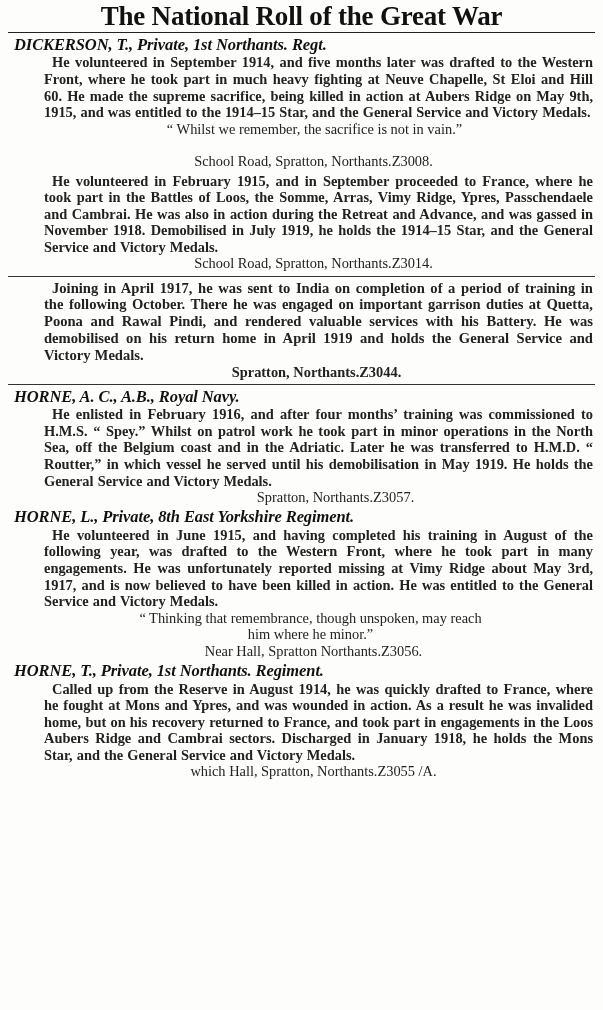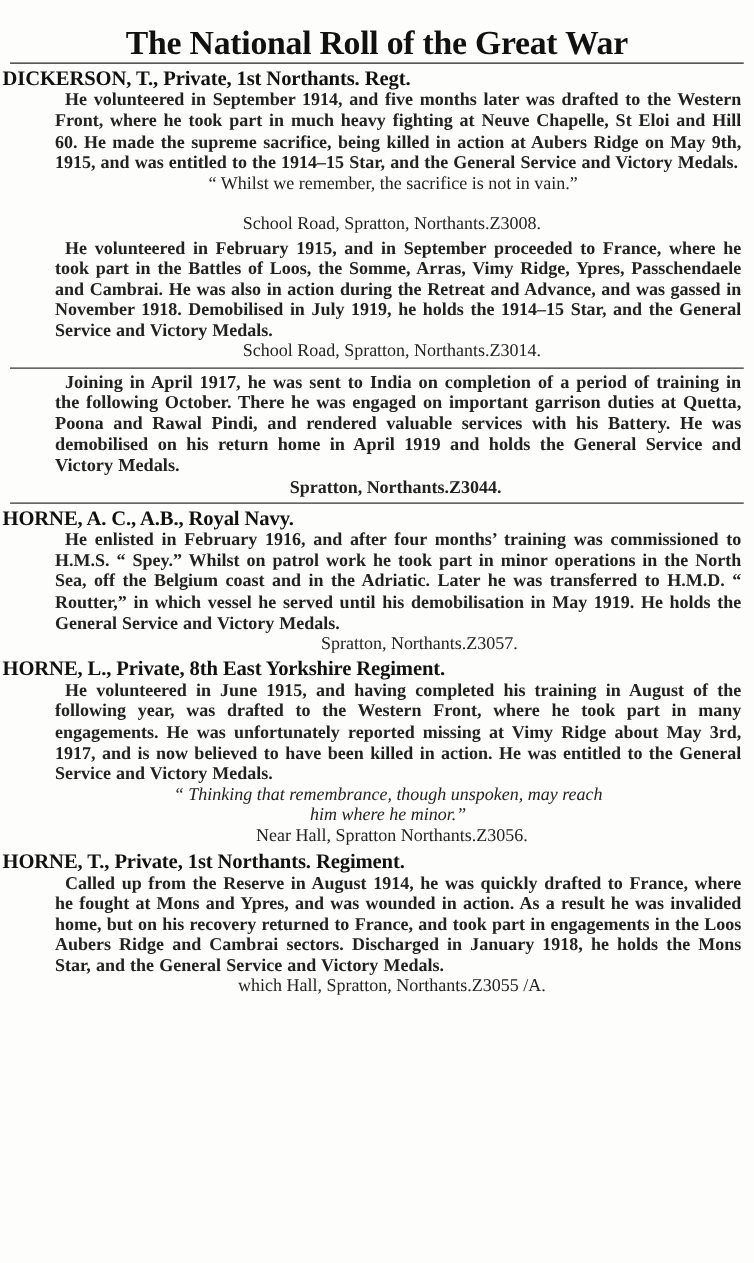--- a/index.html
+++ b/index.html
@@ -11,21 +11,21 @@
     width: 603px;
     height: 1010px;
     overflow: hidden;
     font-family: "Liberation Serif", serif;
     color: #1a1a1a;
   }
   .page {
     width: 603px;
     height: 1010px;
     box-sizing: border-box;
-    padding: 20px 8px 0 8px;
+    padding: 2px 8px 0 8px;
     position: relative;
     background: #fdfdfb;
   }
   .page-title {
     font-family: "Liberation Serif", serif;
     font-weight: bold;
     font-size: 27px;
     text-align: center;
     letter-spacing: -0.2px;
     margin: 1px 0 2px 0;
@@ -44,22 +44,23 @@
     border: 0;
     border-top: 1.2px solid #333;
     margin: 3px 0 3px 0;
   }
   .name-line {
     font-weight: bold;
     font-size: 16.5px;
     line-height: 1.12;
     letter-spacing: -0.1px;
     color: #111;
-    margin-left: 10px;
+    margin-left: 22px;
     text-indent: -16px;
+    font-style: italic;
   }
   .body-text {
     font-size: 14.4px;
     line-height: 1.15;
     text-align: justify;
     margin: 0 2px 0 36px;
     color: #222;
     text-indent: 8px;
     word-spacing: 0.5px;
     font-weight: bold;
@@ -74,21 +75,20 @@
     text-align: center;
     margin: 0 10px 16px 36px;
     color: #222;
   }
   .quote2 {
     font-size: 14.4px;
     line-height: 1.15;
     text-align: center;
     margin: 0 12px 0 30px;
     color: #222;
-    font-style: italic;
   }
   .addr-line {
     font-size: 14.4px;
     line-height: 1.2;
     margin: 0 2px 0 36px;
     position: relative;
     display: flex;
     justify-content: center;
     color: #222;
   }

